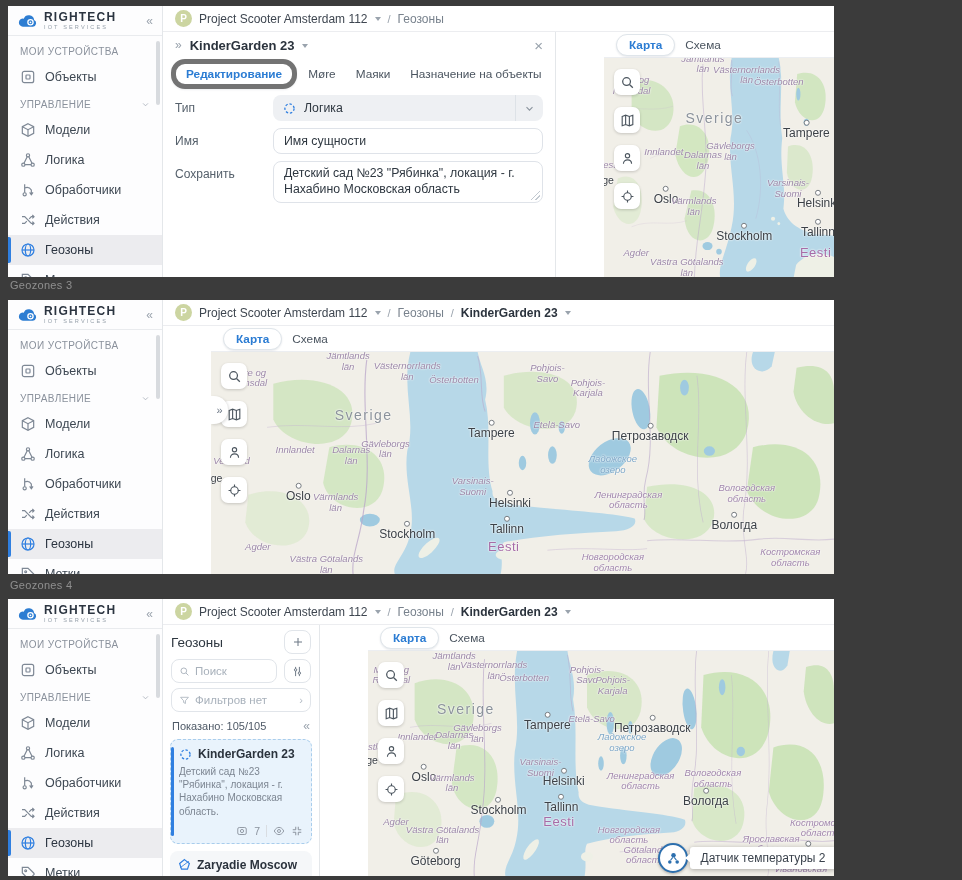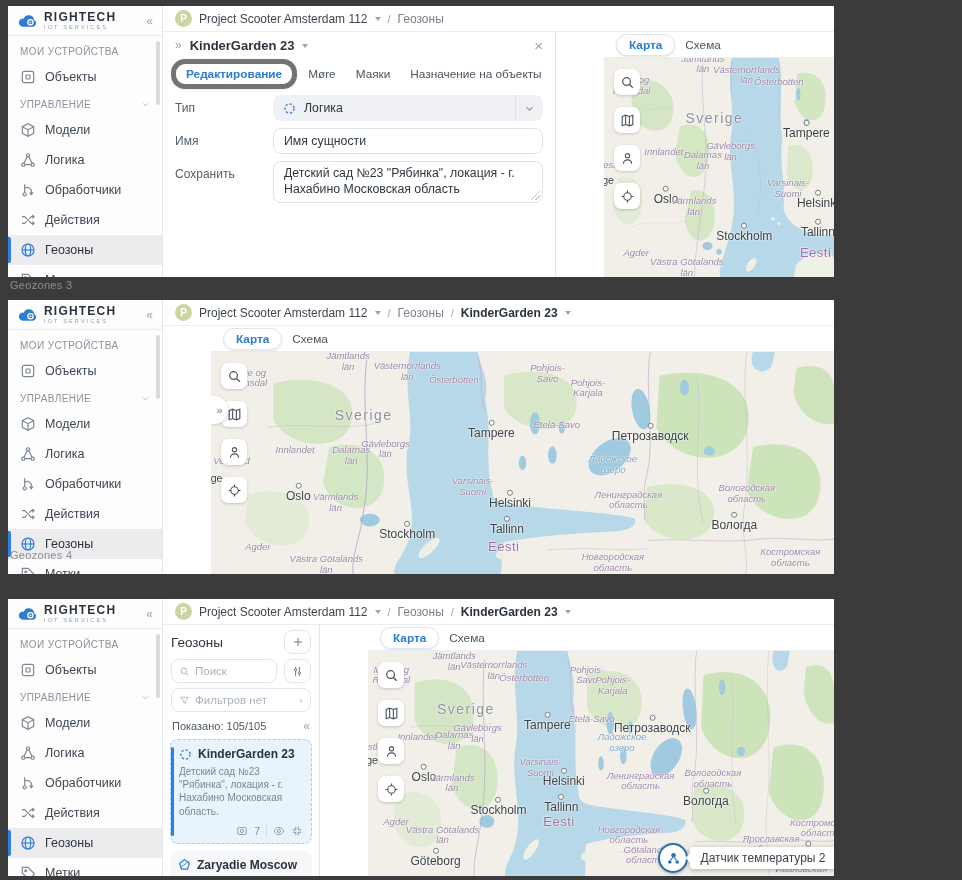--- a/index.html
+++ b/index.html
@@ -15,21 +15,21 @@
     position: absolute; left: 8px; width: 826px;
     background: #ffffff; display: flex; flex-direction: column; overflow: hidden;
   }
   #panel1 { top: 6px;   height: 271px; }
   #panel2 { top: 300px; height: 274px; }
   #panel3 { top: 599px; height: 277px; }
   .gap-label {
     position: absolute; left: 10px; color: #8f8f8f;
     font-size: 11px; font-weight: 500; letter-spacing: .3px;
   }
-  #gap1 { top: 279px; } #gap2 { top: 549px; }
+  #gap1 { top: 279px; } #gap2 { top: 579px; }
 
   .panel-row { display: flex; flex: 1; min-height: 0; }
 
   
   .sidebar { width: 155px; min-width: 155px; background: #fdfdfe; border-right: 1px solid #e4e7ea; display: flex; flex-direction: column; overflow: hidden; }
   .sb-header { height: 30px; min-height: 30px; display: flex; align-items: center; gap: 6px; padding: 0 9px; border-bottom: 1px solid #e9ebee; }
   .sb-logo { width: 21px; height: 21px; flex: none; }
   .sb-brandwrap { display: flex; flex-direction: column; line-height: 1; }
   .sb-brand { font-size: 12px; font-weight: 700; color: #2b3440; letter-spacing: 1.2px; }
   .sb-sub { font-size: 5.6px; color: #96a0aa; letter-spacing: 2.1px; text-transform: uppercase; margin-top: 2px; }

